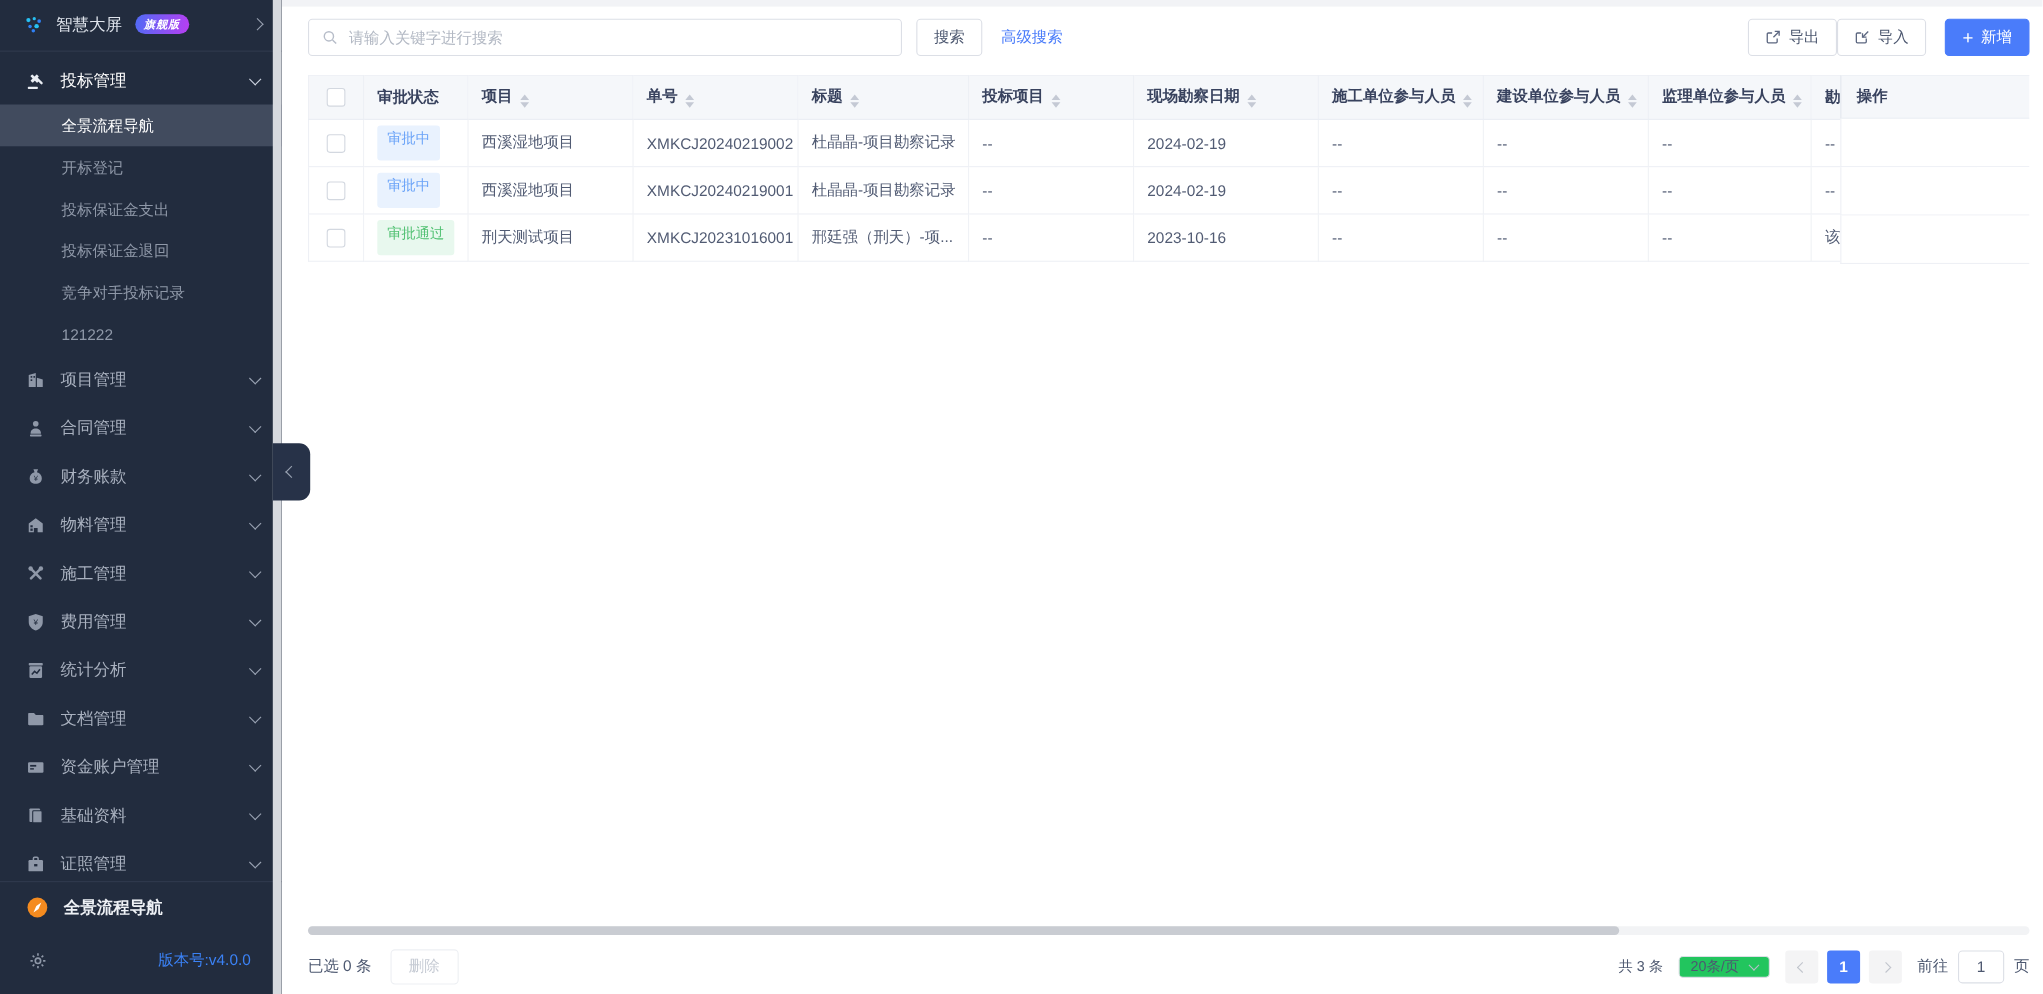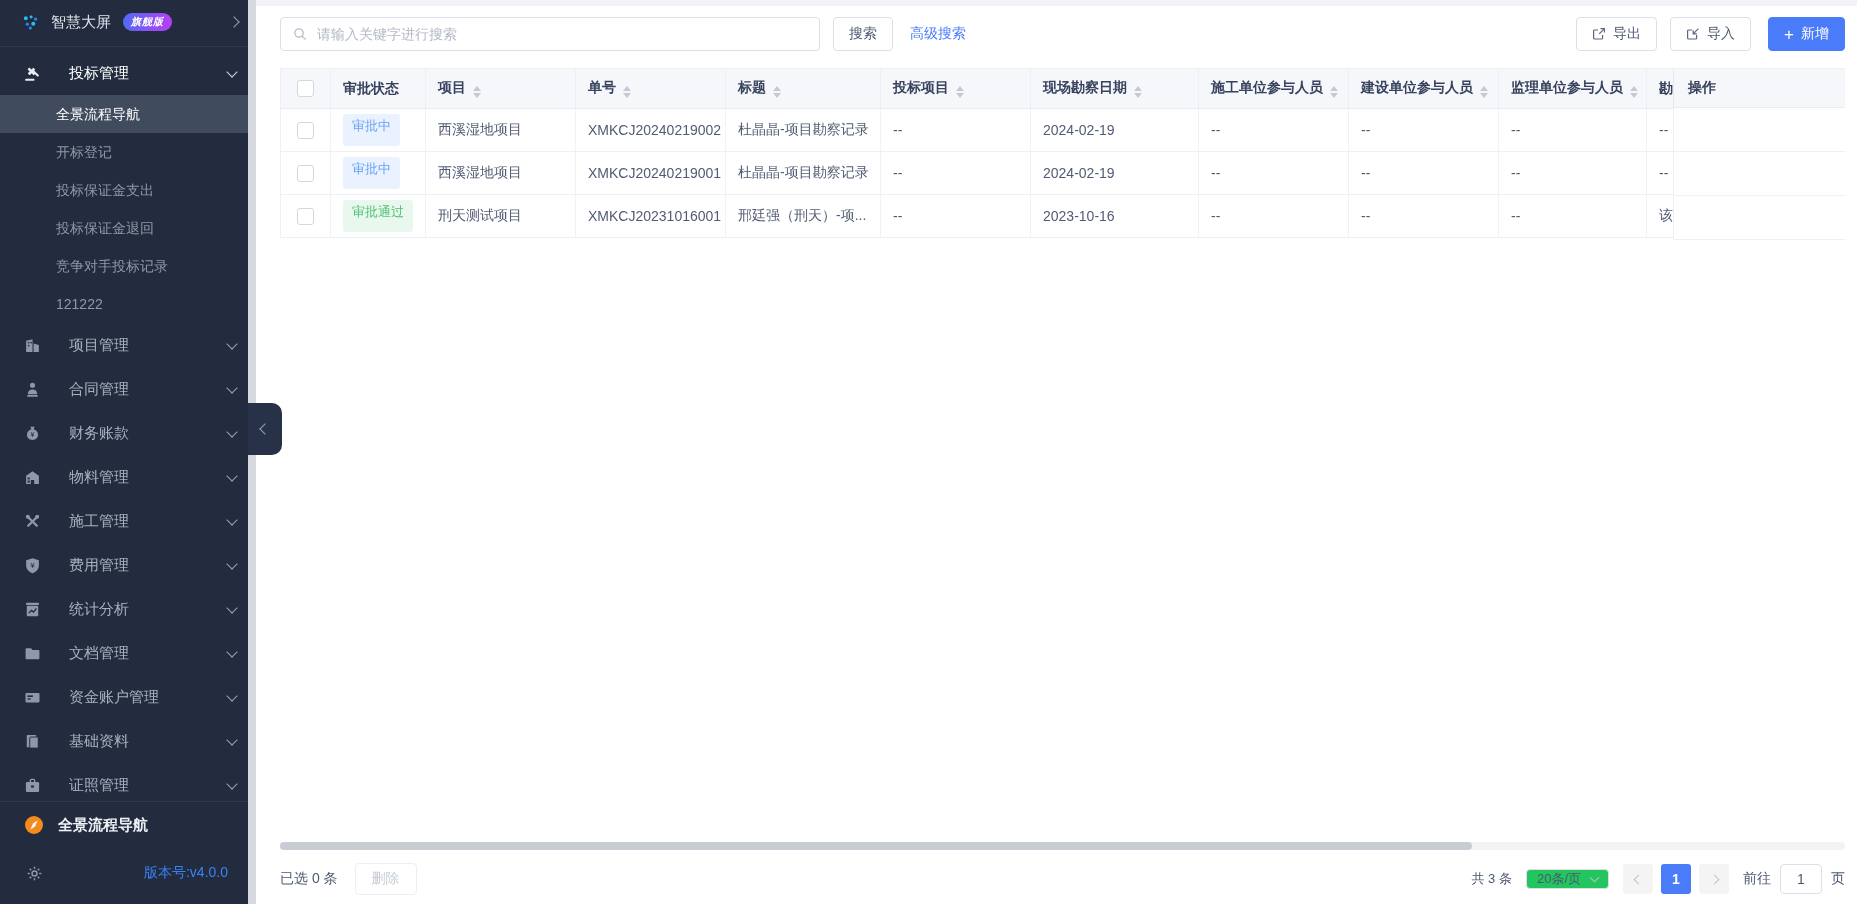--- a/index.html
+++ b/index.html
@@ -20,21 +20,21 @@
 
   .smart-row{height:44px;display:flex;align-items:center;gap:12px;padding:0 18px 0 22px;
              color:#dfe4ec;font-size:15px;cursor:pointer;flex:0 0 auto}
   .smart-row .s-label{white-space:nowrap}
   .badge-edition{font-size:10px;font-style:italic;font-weight:700;color:#fff;letter-spacing:1px;
                  background:linear-gradient(100deg,#4f6bf5,#b93ef2);padding:2px 8px;border-radius:9px;white-space:nowrap}
   .smart-row .chev{margin-left:auto}
   .side-divider{height:1px;background:#303a4e;margin:2px 0;flex:0 0 auto}
 
   .side-menu{flex:1 1 auto;overflow:hidden;padding-top:2px}
-  .group-row{height:44px;display:flex;align-items:center;gap:28px;padding:0 20px 0 24px;
+  .group-row{height:44px;display:flex;align-items:center;gap:14px;padding:0 20px 0 24px;
              font-size:15px;color:#a9b1bf;cursor:pointer;white-space:nowrap}
   .group-row .g-label{flex:1}
   .group-row.active-parent{color:#fff}
   .group-row.active-parent .ic{color:#e9edf3}
   .ic{width:17px;height:17px;flex:0 0 17px;color:#8f98a8;display:inline-flex}
   .ic svg{width:100%;height:100%}
   .sub-item{height:38px;line-height:38px;padding-left:56px;font-size:14px;color:#8f98a8;
             cursor:pointer;white-space:nowrap}
   .sub-item.active{background:#414b5e;color:#fff}
 
@@ -53,21 +53,21 @@
               display:flex;align-items:center;gap:8px;padding:0 12px;box-sizing:border-box}
   .search-box input{border:0;outline:0;flex:1;font-size:14px;color:#701a75;font-family:inherit;background:transparent}
   .search-box input::placeholder{color:#b3b9c4}
   .btn{height:34px;padding:0 15px;border:1px solid #dcdfe6;border-radius:4px;background:#fff;
        font-size:14px;color:#4d5870;display:inline-flex;align-items:center;gap:7px;cursor:pointer;
        font-family:inherit;box-sizing:border-box;white-space:nowrap}
   .btn .bic{width:14px;height:14px;display:inline-flex;color:#5c6780}
   .btn-search{margin-left:13px}
   .link-adv{margin-left:17px;color:var(--accent,#4a7cfa);font-size:14px;cursor:pointer;white-space:nowrap}
   .spacer{flex:1}
-  .btn-gap{margin-left:13px}
+  .btn-gap{}
   .btn-primary{background:var(--accent,#4a7cfa);border-color:var(--accent,#4a7cfa);color:#fff;margin-left:17px}
   .plus-ic{font-size:17px;line-height:1;font-weight:400}
 
   
   .table-clip{position:relative;overflow:hidden;flex:1 1 auto}
   table{border-collapse:collapse;table-layout:fixed;width:1516px}
   th,td{padding:0 12px;text-align:left;box-sizing:border-box;white-space:nowrap;overflow:hidden}
   th{height:40px;font-size:14px;font-weight:700;color:#38425e;background:#f5f7fa;
      border-bottom:1px solid #e9edf3;border-right:1px solid #edf0f5;border-top:1px solid #eef0f5}
   td{height:43px;font-size:14px;color:#515b73;background:#fff;

